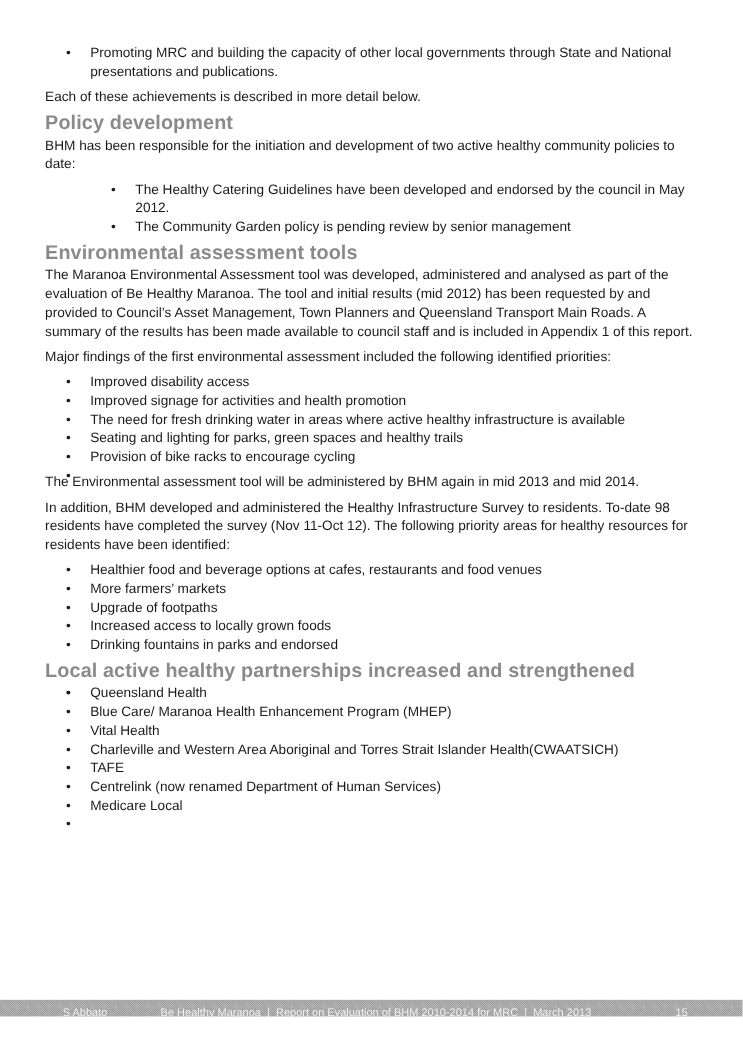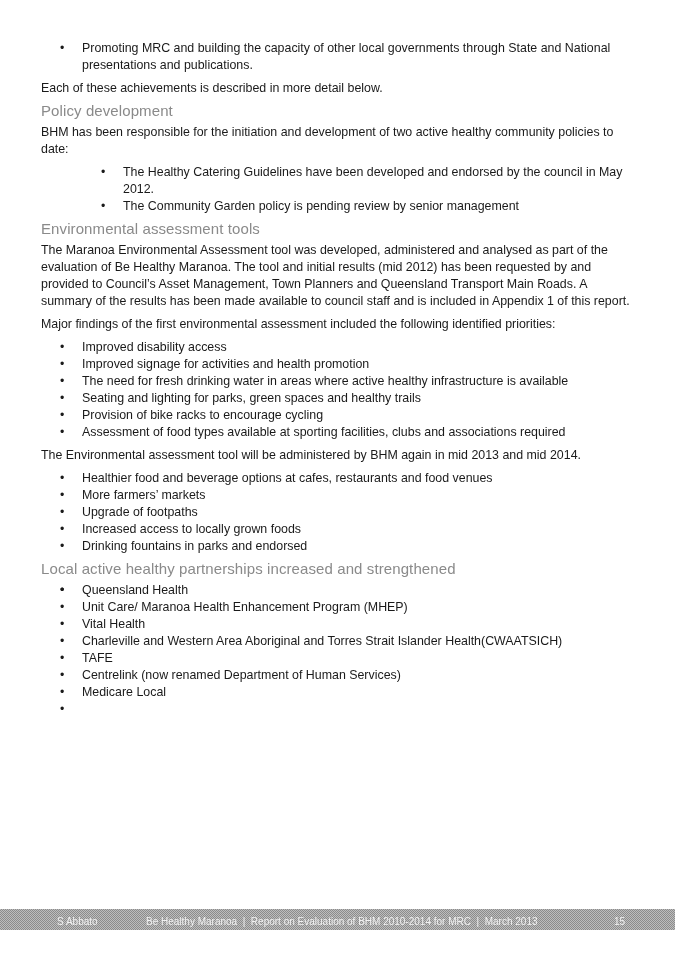--- a/index.html
+++ b/index.html
@@ -3,30 +3,30 @@
 <meta charset="utf-8">
 <style>
   html, body { margin: 0; padding: 0; }
   body {
     width: 675px; height: 955px; background: #ffffff; position: relative; overflow: hidden;
     font-family: "Liberation Sans", sans-serif; color: #1a1a1a;
   }
   .page { position: absolute; left: 41px; top: 40px; width: 600px; font-size: 12.4px; line-height: 17px; }
   p { margin: 0 0 6px 0; }
   h3 {
-    margin: 0 0 5px 0; font-size: 15px; font-weight: normal; line-height: 16px;
+    margin: 0 0 5px 0; font-size: 18px; font-weight: bold; line-height: 16px;
     color: #8a8a8a; letter-spacing: 0.1px;
   }
   ul { margin: 0 0 6px 0; padding: 0; list-style: none; }
   li { position: relative; padding-left: 41px; margin: 0 0 0 0; line-height: 17px; }
   li .bullet { position: absolute; left: 19px; top: 0; }
   ul.indented li { padding-left: 82px; }
   ul.indented li .bullet { left: 60px; }
   .footer {
-    position: absolute; left: 0; top: 909px; width: 675px; height: 21px;
+    position: absolute; left: 0; top: 909px; width: 675px; height: 15px;
     background-color: #bdbdbd;
     background-image:
       linear-gradient(45deg, #8c8c8c 25%, transparent 25%, transparent 75%, #8c8c8c 75%),
       linear-gradient(45deg, #8c8c8c 25%, transparent 25%, transparent 75%, #8c8c8c 75%);
     background-size: 2px 2px; background-position: 0 0, 1px 1px;
     font-size: 10px; color: #f2f2f2; line-height: 25px;
   }
   .footer span { position: absolute; top: 0; }
   .f-author { left: 57px; }
   .f-title { left: 146px; }
@@ -51,36 +51,37 @@
 
   <h3>Environmental assessment tools</h3>
   <p>The Maranoa Environmental Assessment tool was developed, administered and analysed as part of the evaluation of Be Healthy Maranoa. The tool and initial results (mid 2012) has been requested by and provided to Council’s Asset Management, Town Planners and Queensland Transport Main Roads. A summary of the results has been made available to council staff and is included in Appendix 1 of this report.</p>
   <p>Major findings of the first environmental assessment included the following identified priorities:</p>
   <ul>
     <li><span class="bullet">•</span><span>Improved disability access</span></li>
     <li><span class="bullet">•</span><span>Improved signage for activities and health promotion</span></li>
     <li><span class="bullet">•</span><span>The need for fresh drinking water in areas where active healthy infrastructure is available</span></li>
     <li><span class="bullet">•</span><span>Seating and lighting for parks, green spaces and healthy trails</span></li>
     <li><span class="bullet">•</span><span>Provision of bike racks to encourage cycling</span></li>
-    <li><span class="bullet">•</span><span>Assessment of food types available at sporting facilities, clubs and associations required</span></li>
+    <li><span class="bullet">•</span></li>
   </ul>
   <p>The Environmental assessment tool will be administered by BHM again in mid 2013 and mid 2014.</p>
+  <p>In addition, BHM developed and administered the Healthy Infrastructure Survey to residents. To-date 98 residents have completed the survey (Nov 11-Oct 12). The following priority areas for healthy resources for residents have been identified:</p>
   <ul>
     <li><span class="bullet">•</span><span>Healthier food and beverage options at cafes, restaurants and food venues</span></li>
     <li><span class="bullet">•</span><span>More farmers’ markets</span></li>
     <li><span class="bullet">•</span><span>Upgrade of footpaths</span></li>
     <li><span class="bullet">•</span><span>Increased access to locally grown foods</span></li>
     <li><span class="bullet">•</span><span>Drinking fountains in parks and endorsed</span></li>
   </ul>
 
   <h3>Local active healthy partnerships increased and strengthened</h3>
   <ul>
     <li><span class="bullet">•</span></li>
     <li><span class="bullet">•</span><span>Queensland Health</span></li>
-    <li><span class="bullet">•</span><span>Unit Care/ Maranoa Health Enhancement Program (MHEP)</span></li>
+    <li><span class="bullet">•</span><span>Blue Care/ Maranoa Health Enhancement Program (MHEP)</span></li>
     <li><span class="bullet">•</span><span>Vital Health</span></li>
     <li><span class="bullet">•</span><span>Charleville and Western Area Aboriginal and Torres Strait Islander Health(CWAATSICH)</span></li>
     <li><span class="bullet">•</span><span>TAFE</span></li>
     <li><span class="bullet">•</span><span>Centrelink (now renamed Department of Human Services)</span></li>
     <li><span class="bullet">•</span><span>Medicare Local</span></li>
     <li><span class="bullet">•</span></li>
   </ul>
 </div>
 
 <div class="footer">

